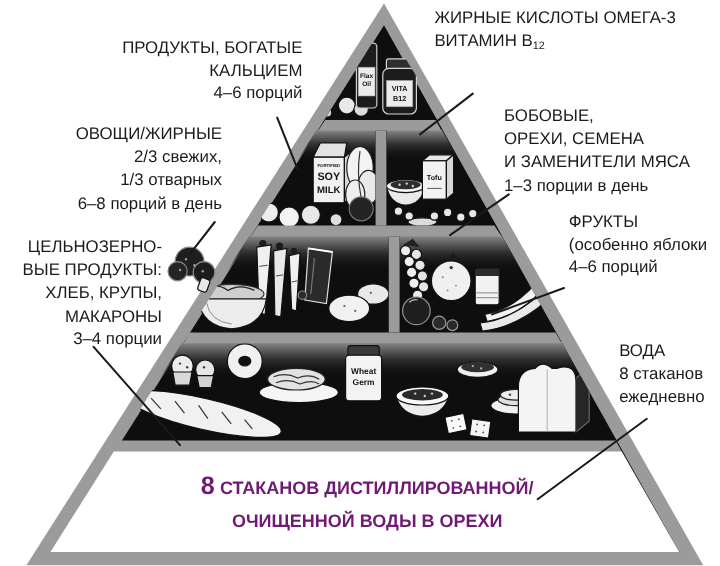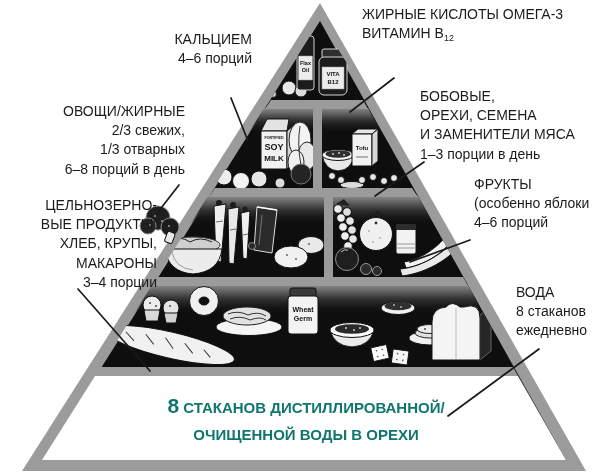--- a/index.html
+++ b/index.html
@@ -5,21 +5,21 @@
   html,body{margin:0;padding:0;background:#fff;}
   .stage{position:relative;width:600px;height:472px;background:#ffffff;
          font-family:"Liberation Sans",sans-serif;overflow:hidden;}
   svg.pyr{position:absolute;left:0;top:0;}
   .pyr text{font-family:"Liberation Sans",sans-serif;font-weight:700;fill:#111;}
   .lbl{position:absolute;font-weight:400;color:#1b1b1b;font-size:14px;
        line-height:19.2px;white-space:nowrap;}
   .lbl.right{text-align:right;}
   .sub{font-size:9px;position:relative;top:3px;}
   .bottom-note{position:absolute;left:130px;top:392px;width:352px;text-align:center;
-       font-weight:700;color:#0f766e;font-size:15px;line-height:27px;white-space:nowrap;}
+       font-weight:700;color:#701a75;font-size:15px;line-height:27px;white-space:nowrap;}
   .big8{font-size:21px;}
 </style>
 </head>
 <body>
 
 <div class="stage">
 
 <svg class="pyr" width="600" height="472" viewBox="0 0 600 472">
   <defs>
     <linearGradient id="sky" x1="0" y1="0" x2="0" y2="1">
@@ -313,20 +313,21 @@
     <line x1="539" y1="349" x2="448" y2="416"></line>
   </g>
 </svg>
 
 <div class="lbl" style="left:362px;top:5px">
   <div>ЖИРНЫЕ КИСЛОТЫ ОМЕГА-3</div>
   <div><span>ВИТАМИН B</span><span class="sub">12</span></div>
 </div>
 
 <div class="lbl right" style="right:348px;top:30px">
+  <div>ПРОДУКТЫ, БОГАТЫЕ</div>
   <div>КАЛЬЦИЕМ</div>
   <div>4–6 порций</div>
 </div>
 
 <div class="lbl" style="left:420px;top:87px">
   <div>БОБОВЫЕ,</div>
   <div>ОРЕХИ, СЕМЕНА</div>
   <div>И ЗАМЕНИТЕЛИ МЯСА</div>
   <div>1–3 порции в день</div>
 </div>
@@ -337,21 +338,21 @@
   <div>1/3 отварных</div>
   <div>6–8 порций в день</div>
 </div>
 
 <div class="lbl" style="left:474px;top:175px">
   <div>ФРУКТЫ</div>
   <div>(особенно яблоки</div>
   <div>4–6 порций</div>
 </div>
 
-<div class="lbl right" style="right:443px;top:196px">
+<div class="lbl right" style="right:465px;top:196px">
   <div>ЦЕЛЬНОЗЕРНО-</div>
   <div>ВЫЕ ПРОДУКТЫ:</div>
   <div>ХЛЕБ, КРУПЫ,</div>
   <div>МАКАРОНЫ</div>
   <div>3–4 порции</div>
 </div>
 
 <div class="lbl" style="left:516px;top:283px">
   <div>ВОДА</div>
   <div>8 стаканов</div>

